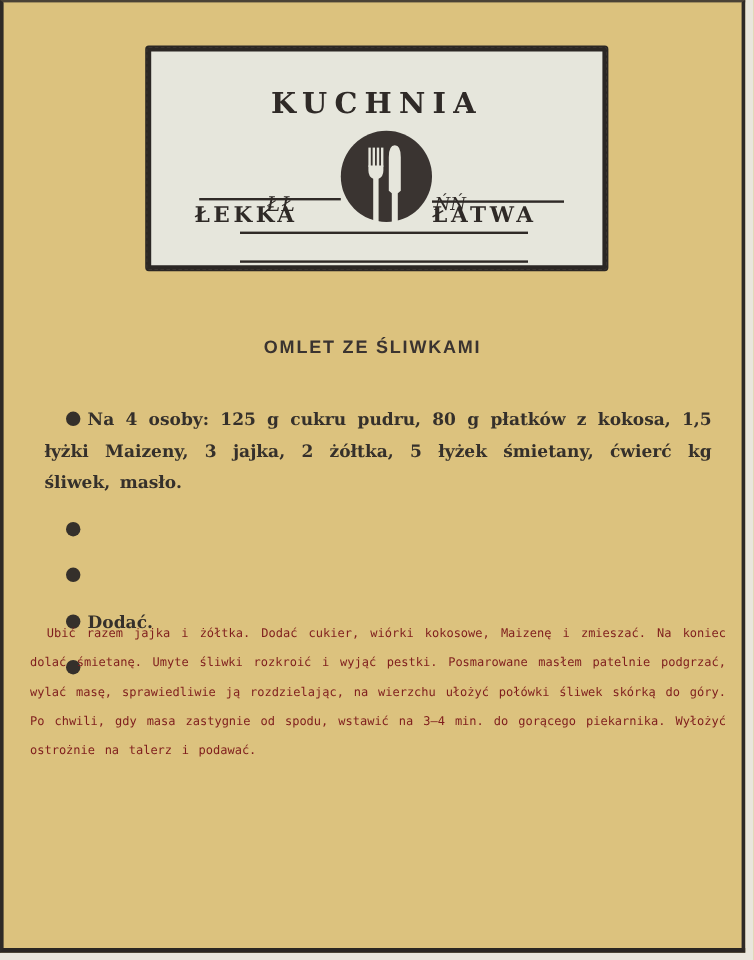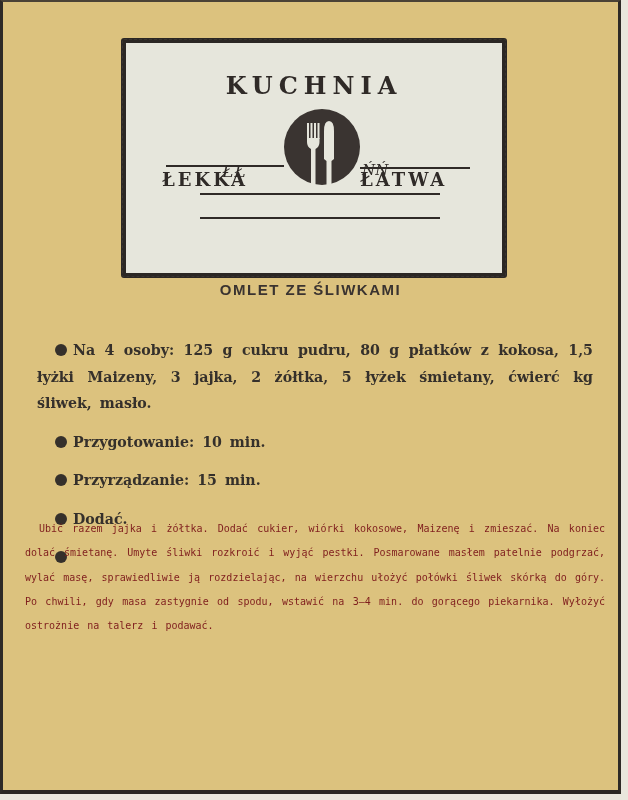--- a/index.html
+++ b/index.html
@@ -13,21 +13,21 @@
     width: 621px; height: 794px;
     background: #dcc27e;
     border-left: 3px solid #2e2a26;
     border-top: 2px solid #4a4236;
     border-right: 3px solid #2e2a26;
     border-bottom: 4px solid #2a2622;
     box-sizing: border-box;
   }
   .logo-box {
     position: absolute; left: 118px; top: 36px;
-    width: 386px; height: 240px;
+    width: 386px; height: 188px;
     background: #e6e6dc;
     border: 5px solid #2b2724;
     border-radius: 3px;
     box-sizing: border-box;
     outline: 1px dashed #3a3430;
     outline-offset: -2px;
   }
   .logo-title {
     position: absolute; left: 0; right: 0; top: 28px;
     text-align: center;
@@ -120,22 +120,22 @@
     <div class="word right">ŁATWA</div>
 
     <div class="rule" style="left:74px; top:150px; width:240px;"></div>
     <div class="rule" style="left:74px; top:174px; width:240px;"></div>
   </div>
 
   <div class="recipe-title">OMLET ZE ŚLIWKAMI</div>
 
   <div class="info">
     <p><span class="bullet"></span><span>Na 4 osoby: 125 g cukru pudru, 80 g płatków z kokosa, 1,5 łyżki Maizeny, 3 jajka, 2 żółtka, 5 łyżek śmietany, ćwierć kg śliwek, masło.</span></p>
-    <p><span class="bullet"></span><span>Przygotowanie: 10 min.</span></p>
-    <p><span class="bullet"></span><span>Przyrządzanie: 15 min.</span></p>
+    <p><span class="bullet"></span></p>
+    <p><span class="bullet"></span></p>
     <p><span class="bullet"></span><span>Dodać.</span></p>
     <p><span class="bullet"></span></p>
   </div>
 
   <div class="body-text">
     <p>Ubić razem jajka i żółtka. Dodać cukier, wiórki kokosowe, Maizenę i zmieszać. Na koniec dolać śmietanę. Umyte śliwki rozkroić i wyjąć pestki. Posmarowane masłem patelnie podgrzać, wylać masę, sprawiedliwie ją rozdzielając, na wierzchu ułożyć połówki śliwek skórką do góry. Po chwili, gdy masa zastygnie od spodu, wstawić na 3—4 min. do gorącego piekarnika. Wyłożyć ostrożnie na talerz i podawać.</p>
   </div>
 
 </div>
 

